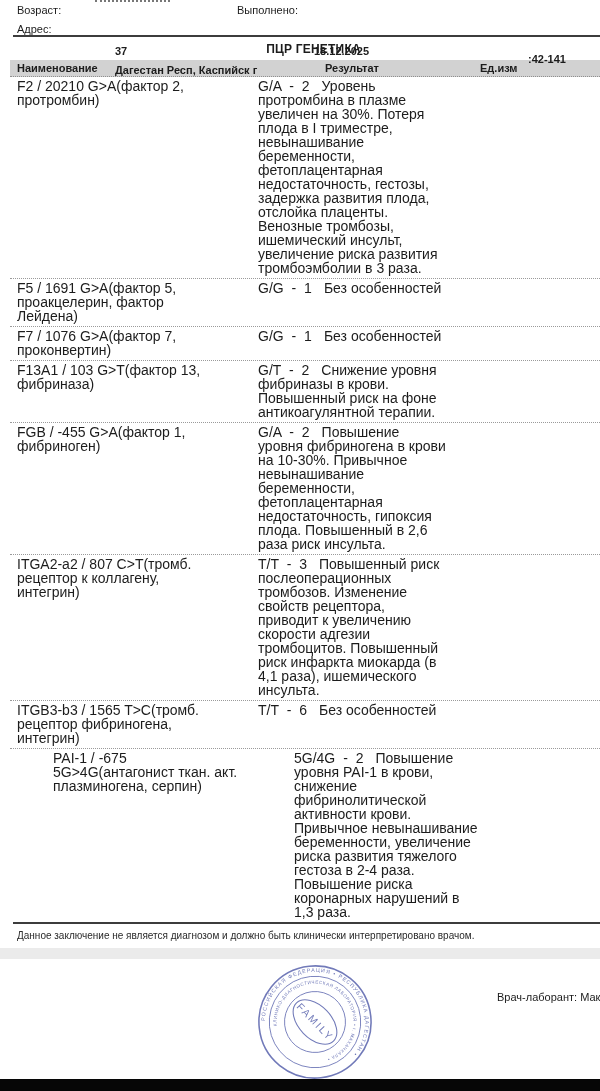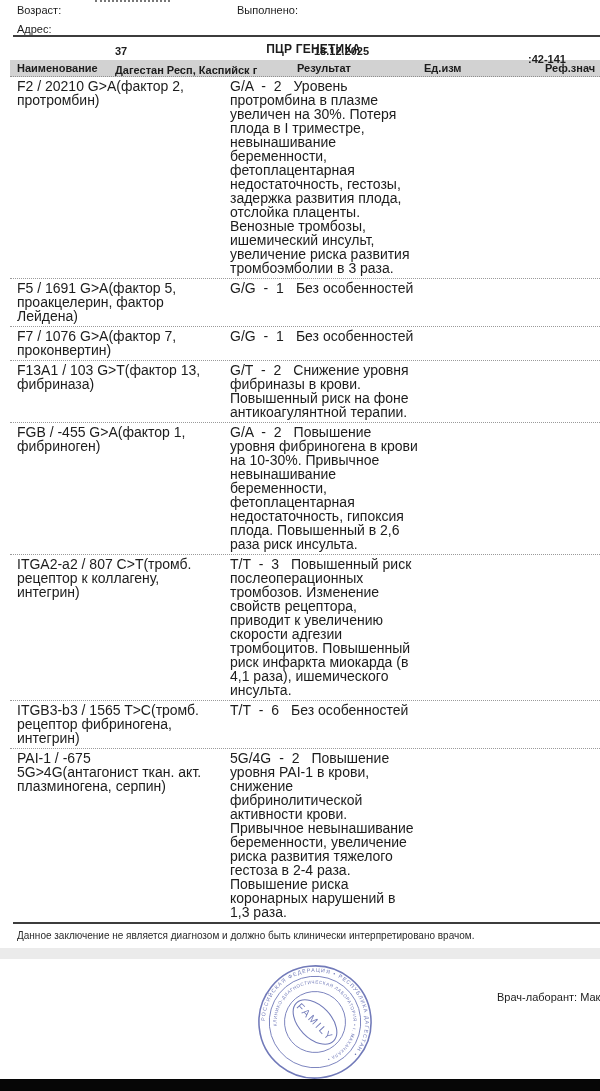--- a/index.html
+++ b/index.html
@@ -16,28 +16,28 @@
   .hdr { position:relative; height:42px; font-size:11px; }
   .hdr span { position:absolute; white-space:nowrap; }
   .hdr .b { font-weight:bold;margin-top:41px; }
   .hdr-rule { margin-left:13px; border-bottom:2px solid #3c3c3c; }
 
   .title-row { height:28px; display:flex; align-items:center; justify-content:center;margin-left:27px; }
   .title { font-size:12px; font-weight:bold; letter-spacing:.2px; }
 
   
   .tbl { margin-left:10px; }
-  .tgrid { display:grid; grid-template-columns:214px 200px 86px 1fr; }
+  .tgrid { display:grid; grid-template-columns:214px 200px 86px 1fr;gap:28px; }
   .thead { background:#d2d2d2; border-bottom:1px dotted #8f8f8f; font-weight:bold;
            font-size:11px; padding:2px 0; }
   .thead .c1 { padding-left:7px; }
   .thead .c2 { text-align:center; }
   .thead .c4 { padding-left:35px; white-space:nowrap; }
   .trow { border-bottom:1px dotted #9a9a9a; font-size:14px; line-height:14px; padding:2px 0 3px 0; }
-  .trow:last-child { border-bottom:none; }
+  .trow:last-child { border-bottom:none;margin-left:36px; }
   .cell.name { padding-left:7px; padding-right:14px; }
   .cell.result { padding:0 6px; }
   .geno { margin-right:12px; word-spacing:4px; }
 
   .thick-line { margin-left:13px; border-bottom:2px solid #3c3c3c; }
   .disclaimer { padding:5px 0 6px 17px; font-size:10px; line-height:13px; color:#2a2a2a; }
 
   .gray-band { height:13px; background:#ebebeb; }
 
   .page2 { position:relative; flex:1; background:#fff; min-height:120px; }

